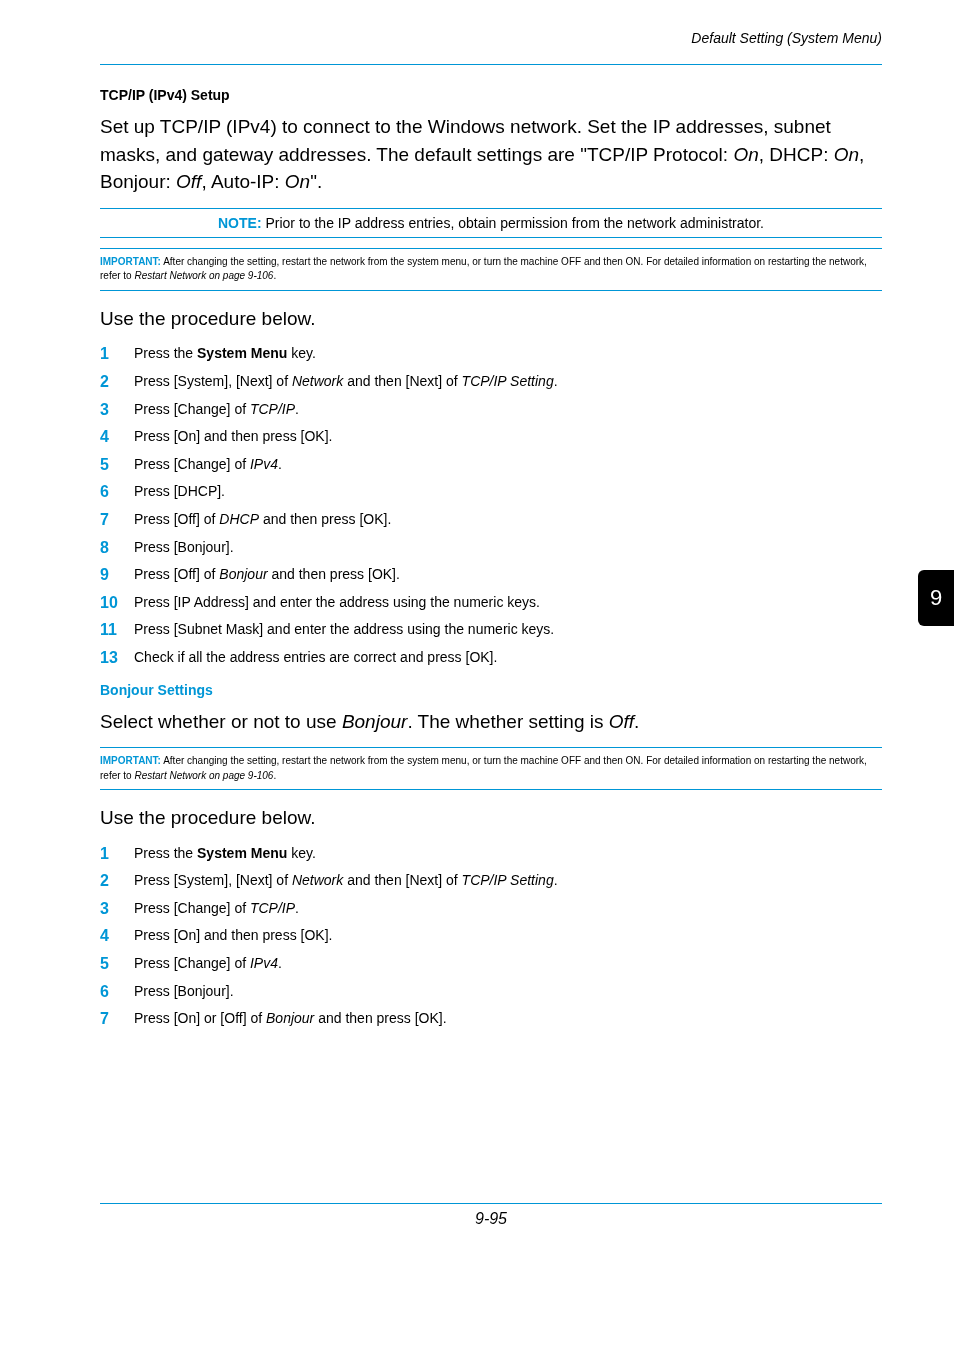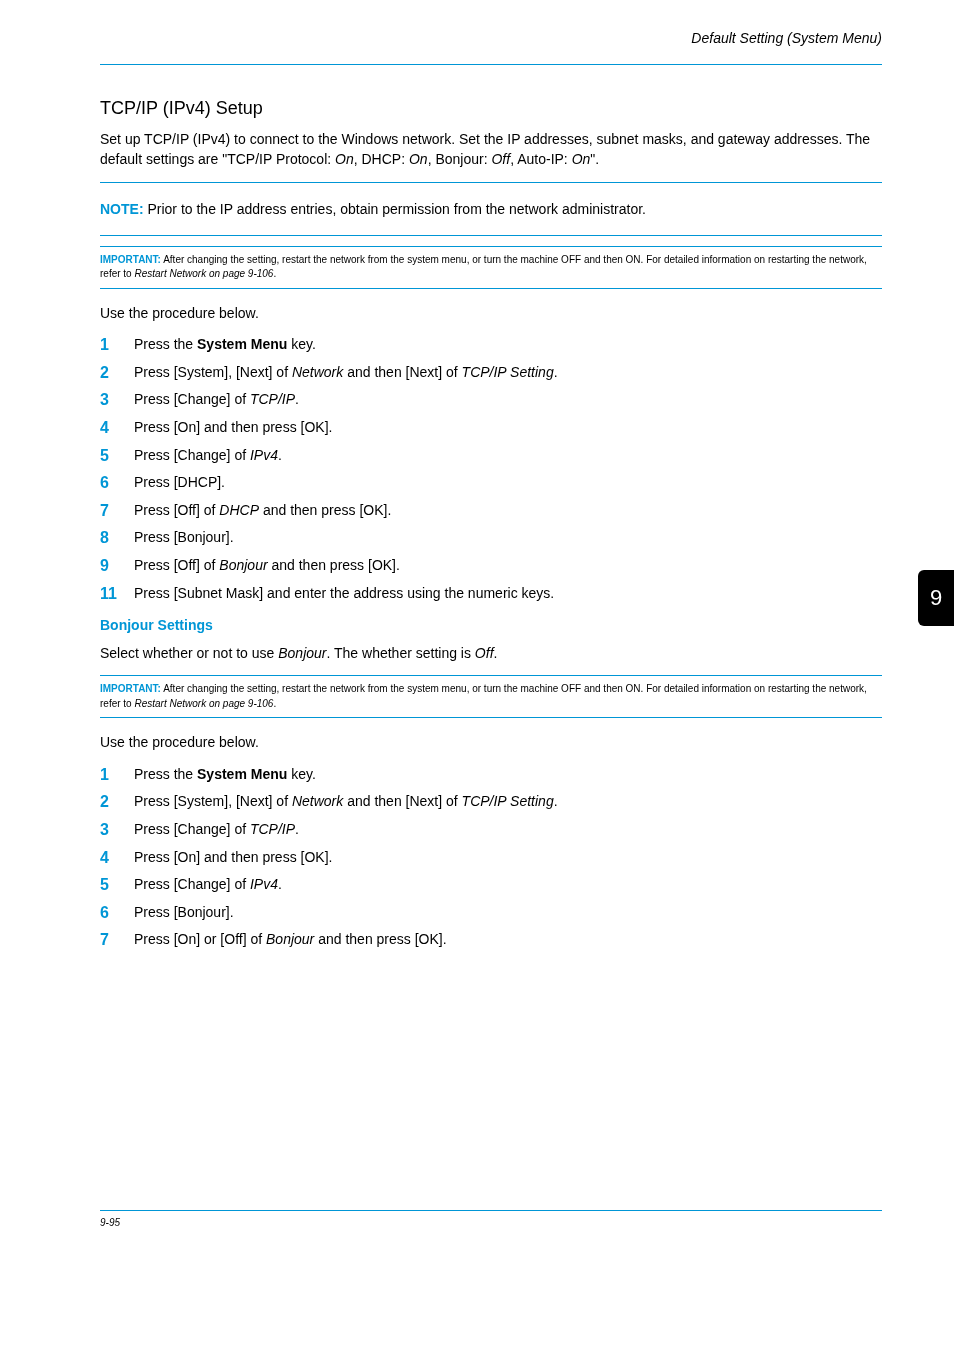--- a/index.html
+++ b/index.html
@@ -1,36 +1,36 @@
 <!DOCTYPE html>
 <html><head>
 <meta charset="utf-8">
 <style>
   * { box-sizing: border-box; margin: 0; padding: 0; }
   html, body { width: 954px; background: #fff; font-family: Arial, Helvetica, sans-serif; color: #000; }
   .page { width: 954px; height: 1272px; position: relative; padding: 30px 72px 0 100px; }
   .header-region { height: 30px; position: relative; }
   .header-text { position: absolute; right: 0; top: 0; font-style: italic; font-size: 14px; color: #000; }
   .header-rule { border: none; border-top: 1px solid #0096d6; margin-top: 4px; }
-  .h2 { font-size: 18px; font-weight: normal; margin-top: 33px; margin-bottom: 10px; }
-  .para { font-size: 14px; line-height: 1.45; margin-bottom: 12px; }
+  .h2 { font-size: 14px; font-weight: bold; margin-top: 22px; margin-bottom: 10px; }
+  .para { font-size: 19px; line-height: 1.45; margin-bottom: 12px; }
   .ital { font-style: italic; }
   .note-rule { border: none; border-top: 1.5px solid #0096d6; margin: 4px 0; }
-  .note-text { font-size: 14px; line-height: 1.45; margin: 16px 0; }
+  .note-text { font-size: 14px; line-height: 1.45; margin: 4px 0; text-align: center; }
   .bluebold { color: #0096d6; font-weight: bold; }
   .important-box { border-top: 1.5px solid #0096d6; border-bottom: 1.5px solid #0096d6; padding: 6px 0; margin: 10px 0 14px 0; font-size: 10px; line-height: 1.45; }
   ol.steps { list-style: none; counter-reset: step; margin: 0 0 14px 0; padding: 0; }
   ol.steps > li { position: relative; padding-left: 34px; margin: 8px 0; font-size: 14px; line-height: 1.4; }
   ol.steps > li .num { position: absolute; left: 0; top: -1px; color: #0096d6; font-weight: bold; font-size: 16px; min-width: 28px; }
   .bold { font-weight: bold; }
   .subhead { color: #0096d6; font-weight: bold; font-size: 14px; margin: 14px 0 10px 0; }
   .side-tab { position: absolute; right: 0; top: 570px; width: 36px; height: 56px; background: #000; border-top-left-radius: 6px; border-bottom-left-radius: 6px; color: #fff; display: flex; align-items: center; justify-content: center; font-size: 22px; }
   .footer { position: absolute; left: 0; right: 0; bottom: 44px; padding: 0 72px 0 100px; }
   .footer-rule { border: none; border-top: 1px solid #0096d6; margin-bottom: 6px; }
-  .footer-text { font-style: italic; font-size: 10px; }
+  .footer-text { text-align: center; font-style: italic; font-size: 16px; }
 </style>
 </head>
 <body>
 
 <div class="page">
 
   <div class="header-region">
     <span class="header-text">Default Setting (System Menu)</span>
   </div>
   <hr class="header-rule">
@@ -61,21 +61,23 @@
   <ol class="steps">
     <li><span class="num">1</span><span>Press the </span><span class="bold">System Menu</span><span> key.</span></li>
     <li><span class="num">2</span><span>Press [System], [Next] of </span><span class="ital">Network</span><span> and then [Next] of </span><span class="ital">TCP/IP Setting</span><span>.</span></li>
     <li><span class="num">3</span><span>Press [Change] of </span><span class="ital">TCP/IP</span><span>.</span></li>
     <li><span class="num">4</span><span>Press [On] and then press [OK].</span></li>
     <li><span class="num">5</span><span>Press [Change] of </span><span class="ital">IPv4</span><span>.</span></li>
     <li><span class="num">6</span><span>Press [DHCP].</span></li>
     <li><span class="num">7</span><span>Press [Off] of </span><span class="ital">DHCP</span><span> and then press [OK].</span></li>
     <li><span class="num">8</span><span>Press [Bonjour].</span></li>
     <li><span class="num">9</span><span>Press [Off] of </span><span class="ital">Bonjour</span><span> and then press [OK].</span></li>
+    <li><span class="num">10</span><span>Press [IP Address] and enter the address using the numeric keys.</span></li>
     <li><span class="num">11</span><span>Press [Subnet Mask] and enter the address using the numeric keys.</span></li>
+    <li><span class="num">13</span><span>Check if all the address entries are correct and press [OK].</span></li>
   </ol>
 
   <p class="subhead">Bonjour Settings</p>
 
   <p class="para">
     <span>Select whether or not to use </span><span class="ital">Bonjour</span><span>. The whether setting is </span><span class="ital">Off</span><span>.</span>
   </p>
 
   <div class="important-box">
     <span class="bluebold">IMPORTANT:</span><span> After changing the setting, restart the network from the system menu, or turn the machine OFF and then ON. For detailed information on restarting the network, refer to </span><span class="ital">Restart Network on page 9-106</span><span>.</span>

